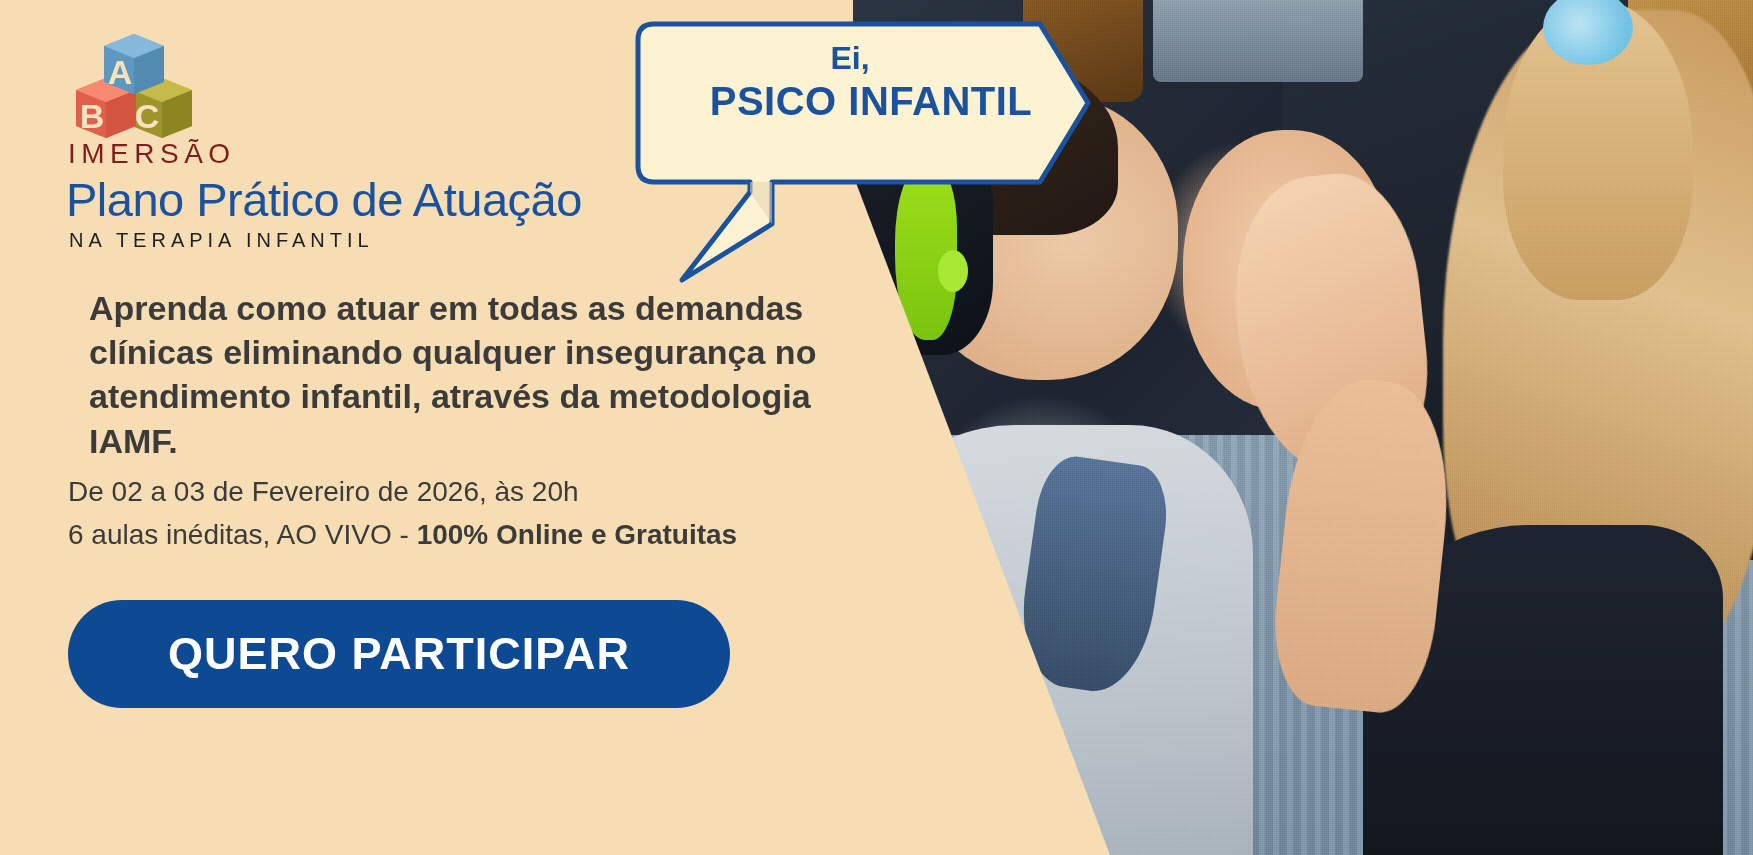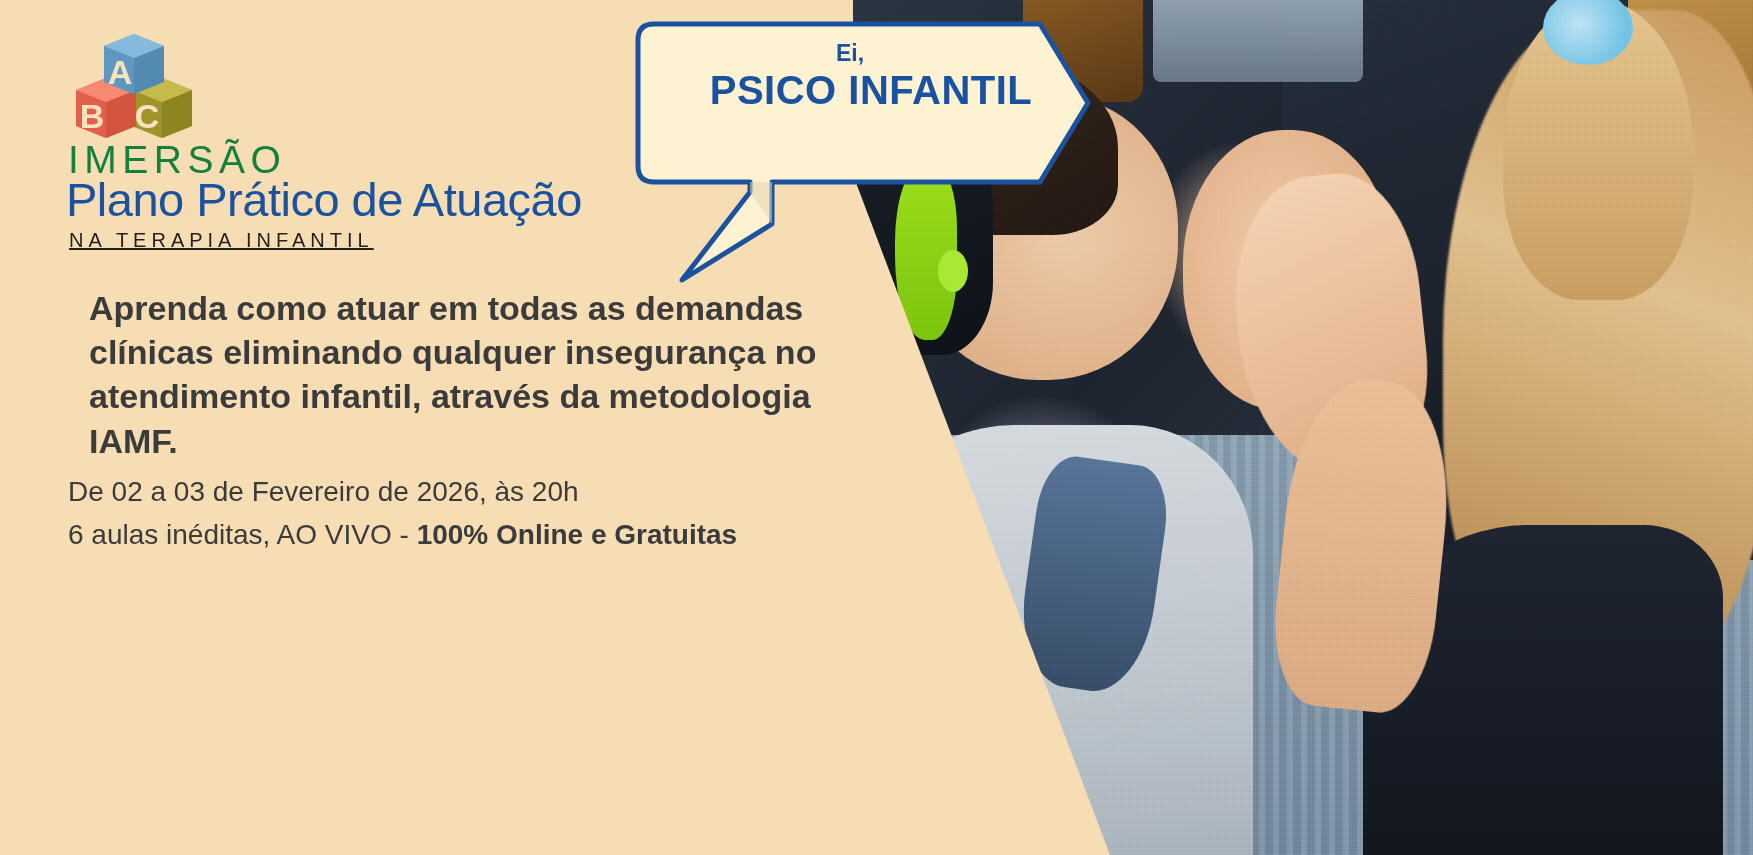--- a/index.html
+++ b/index.html
@@ -162,34 +162,33 @@
 
   
   .content { position:absolute; left:0; top:0; width:980px; height:855px; }
 
   
   .logo { position:absolute; left:74px; top:28px; width:120px; height:110px; }
   .logo svg { display:block; }
 
   .imersao {
     position:absolute; left:68px; top:138px;
-    font-size:39px; letter-spacing:5.5px; font-weight:400;
-    color:#15803d;
+    font-size:28px; letter-spacing:5.5px; font-weight:400;
+    color:#7f1d1d;
   }
   .title {
     position:absolute; left:66px; top:172px;
     font-size:47px; font-weight:400; letter-spacing:-.5px;
     color:#1B52A0;
     white-space:nowrap;
   }
   .subtitle {
     position:absolute; left:69px; top:229px;
     font-size:20px; letter-spacing:5px; font-weight:400;
     color:#1f1f1f;
-    text-decoration:underline;
   }
 
   .lede {
     position:absolute; left:68px; top:286px; width:790px;
     font-size:34px; font-weight:700; line-height:1.30;
     color:#3B3B3B;
     font-stretch:condensed;
     margin-left:21px;
   }
 
@@ -217,21 +216,21 @@
     position:absolute; left:622px; top:16px;
     width:470px; height:300px;
     pointer-events:none;
   }
   .bubble-wrap svg { display:block; overflow:visible; }
   .bubble-text {
     position:absolute; left:640px; top:40px;
     width:420px; text-align:center;
     color:#1B52A0; font-weight:700; line-height:1.18;
   }
-  .bubble-line1 { font-size:23px; }
+  .bubble-line1 { font-size:32px; }
   .bubble-line2 { font-size:40px; letter-spacing:.5px;padding-left:42px; }
 </style>
 </head>
 <body>
 
 <div id="stage">
 
   <div class="photo-layer">
     <div class="photo">
       <div class="floor"></div>
@@ -294,20 +293,21 @@
     <div class="title">Plano Prático de Atuação</div>
     <div class="subtitle">NA TERAPIA INFANTIL</div>
 
     <div class="lede">Aprenda como atuar em todas as demandas clínicas eliminando qualquer insegurança no atendimento infantil, através da metodologia IAMF.</div>
 
     <div class="details">
       <div>De 02 a 03 de Fevereiro de 2026, às 20h</div>
       <div><span>6 aulas inéditas, AO VIVO - </span><b>100% Online e Gratuitas</b></div>
     </div>
 
+    <button class="cta">QUERO PARTICIPAR</button>
   </div>
 
   <div class="bubble-wrap">
     <svg width="470" height="300" viewBox="0 0 470 300">
 
       <path d="M16 24 Q16 8 32 8 L418 8 L466 87 L418 166 L150 166 L150 208 L60 264 L128 176 L128 166 L32 166 Q16 166 16 150 Z" fill="#FDF2D2" stroke="#1B52A0" stroke-width="5" stroke-linejoin="round"></path>
 
       <path d="M150 166 L150 208 L128 176 L128 166 Z" fill="#E6D5AE" opacity=".55"></path>
     </svg>
   </div>

